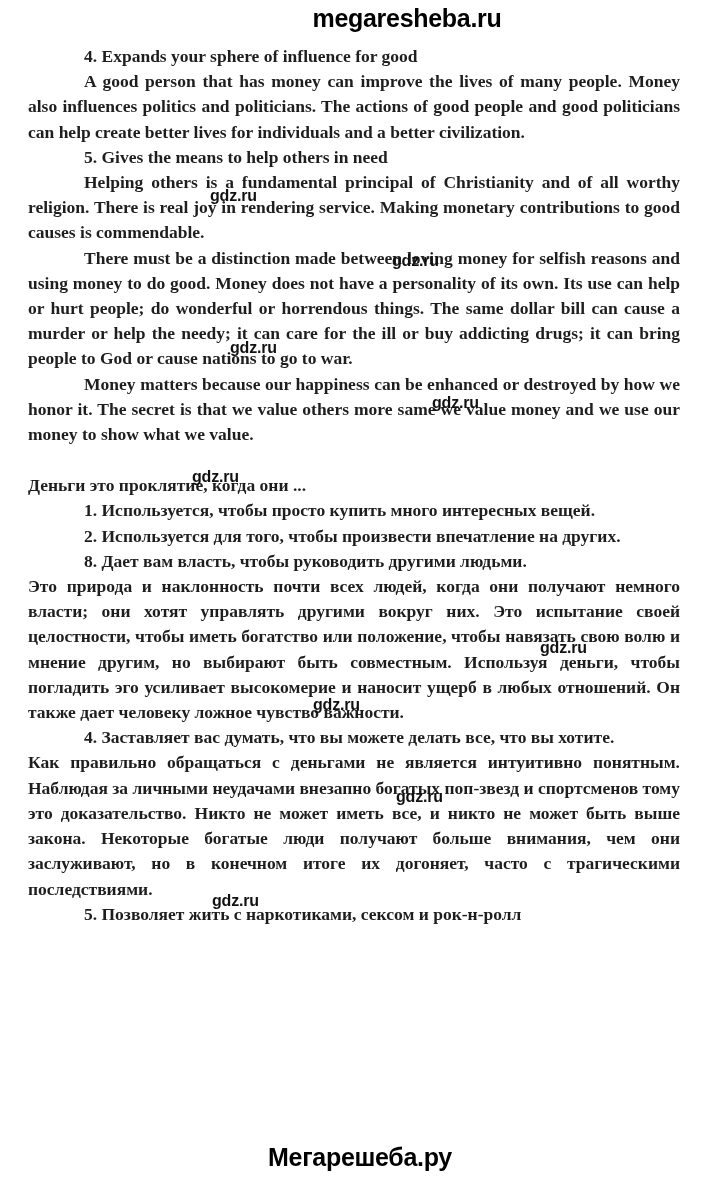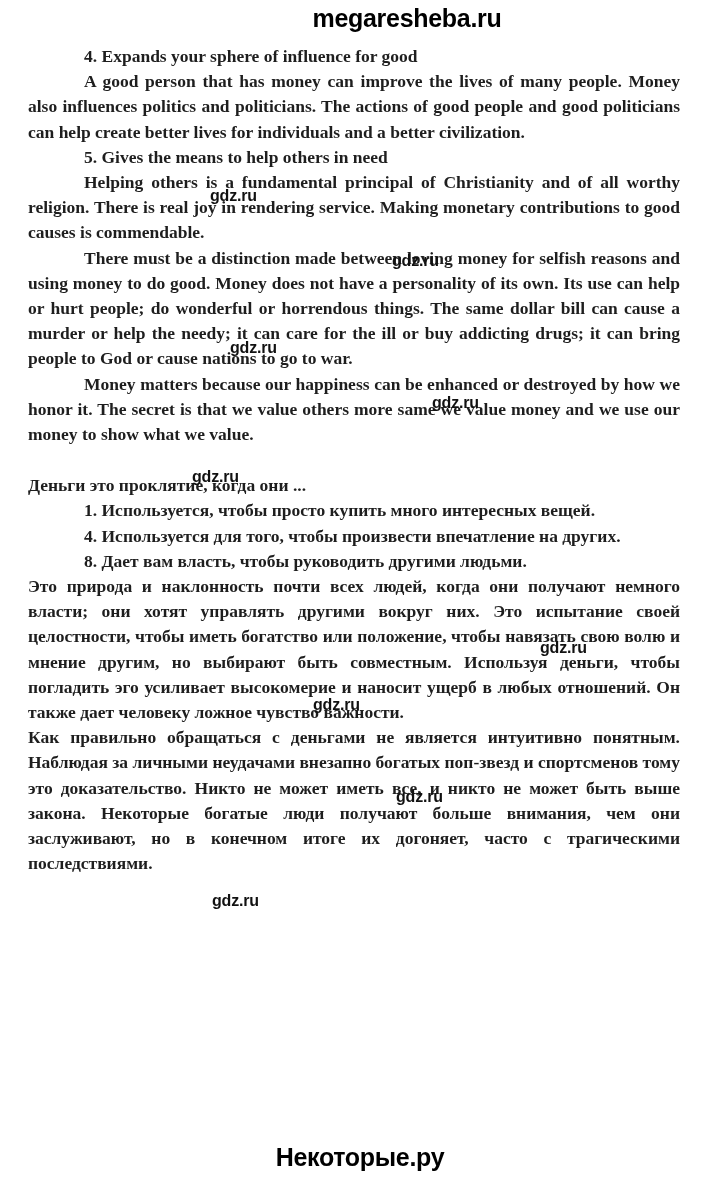--- a/index.html
+++ b/index.html
@@ -78,30 +78,32 @@
     <p class="indent">A good person that has money can improve the lives of many people. Money also influences politics and politicians. The actions of good people and good politicians can help create better lives for individuals and a better civilization.</p>
     <p class="indent">5. Gives the means to help others in need</p>
     <p class="indent">Helping others is a fundamental principal of Christianity and of all worthy religion. There is real joy in rendering service. Making monetary contributions to good causes is commendable.</p>
     <p class="indent">There must be a distinction made between loving money for selfish reasons and using money to do good. Money does not have a personality of its own. Its use can help or hurt people; do wonderful or horrendous things. The same dollar bill can cause a murder or help the needy; it can care for the ill or buy addicting drugs; it can bring people to God or cause nations to go to war.</p>
     <p class="indent">Money matters because our happiness can be enhanced or destroyed by how we honor it. The secret is that we value others more same we value money and we use our money to show what we value.</p>
   </div>
   <div class="gap"></div>
   <div>
     <p>Деньги это проклятие, когда они ...</p>
     <p class="indent">1. Используется, чтобы просто купить много интересных вещей.</p>
-    <p class="indent">4. Используется для того, чтобы произвести впечатление на других.</p>
+    <p class="indent">2. Используется для того, чтобы произвести впечатление на других.</p>
     <p class="indent">8. Дает вам власть, чтобы руководить другими людьми.</p>
     <p>Это природа и наклонность почти всех людей, когда они получают немного власти; они хотят управлять другими вокруг них. Это испытание своей целостности, чтобы иметь богатство или положение, чтобы навязать свою волю и мнение другим, но выбирают быть совместным. Используя деньги, чтобы погладить эго усиливает высокомерие и наносит ущерб в любых отношений. Он также дает человеку ложное чувство важности.</p>
+    <p class="indent">4. Заставляет вас думать, что вы можете делать все, что вы хотите.</p>
     <p>Как правильно обращаться с деньгами не является интуитивно понятным. Наблюдая за личными неудачами внезапно богатых поп-звезд и спортсменов тому это доказательство. Никто не может иметь все, и никто не может быть выше закона. Некоторые богатые люди получают больше внимания, чем они заслуживают, но в конечном итоге их догоняет, часто с трагическими последствиями.</p>
+    <p class="indent">5. Позволяет жить с наркотиками, сексом и рок-н-ролл</p>
   </div>
 </div>
 
 <span class="wm" style="left:210px; top:188px;">gdz.ru</span>
 <span class="wm" style="left:392px; top:253px;">gdz.ru</span>
 <span class="wm" style="left:230px; top:340px;">gdz.ru</span>
 <span class="wm" style="left:432px; top:395px;">gdz.ru</span>
 <span class="wm" style="left:192px; top:469px;">gdz.ru</span>
 <span class="wm" style="left:540px; top:640px;">gdz.ru</span>
 <span class="wm" style="left:313px; top:697px;">gdz.ru</span>
 <span class="wm" style="left:396px; top:789px;">gdz.ru</span>
 <span class="wm" style="left:212px; top:893px;">gdz.ru</span>
 
-<div class="site-footer">Некоторые.ру</div>
+<div class="site-footer">Мегарешеба.ру</div>
 
 </body></html>

